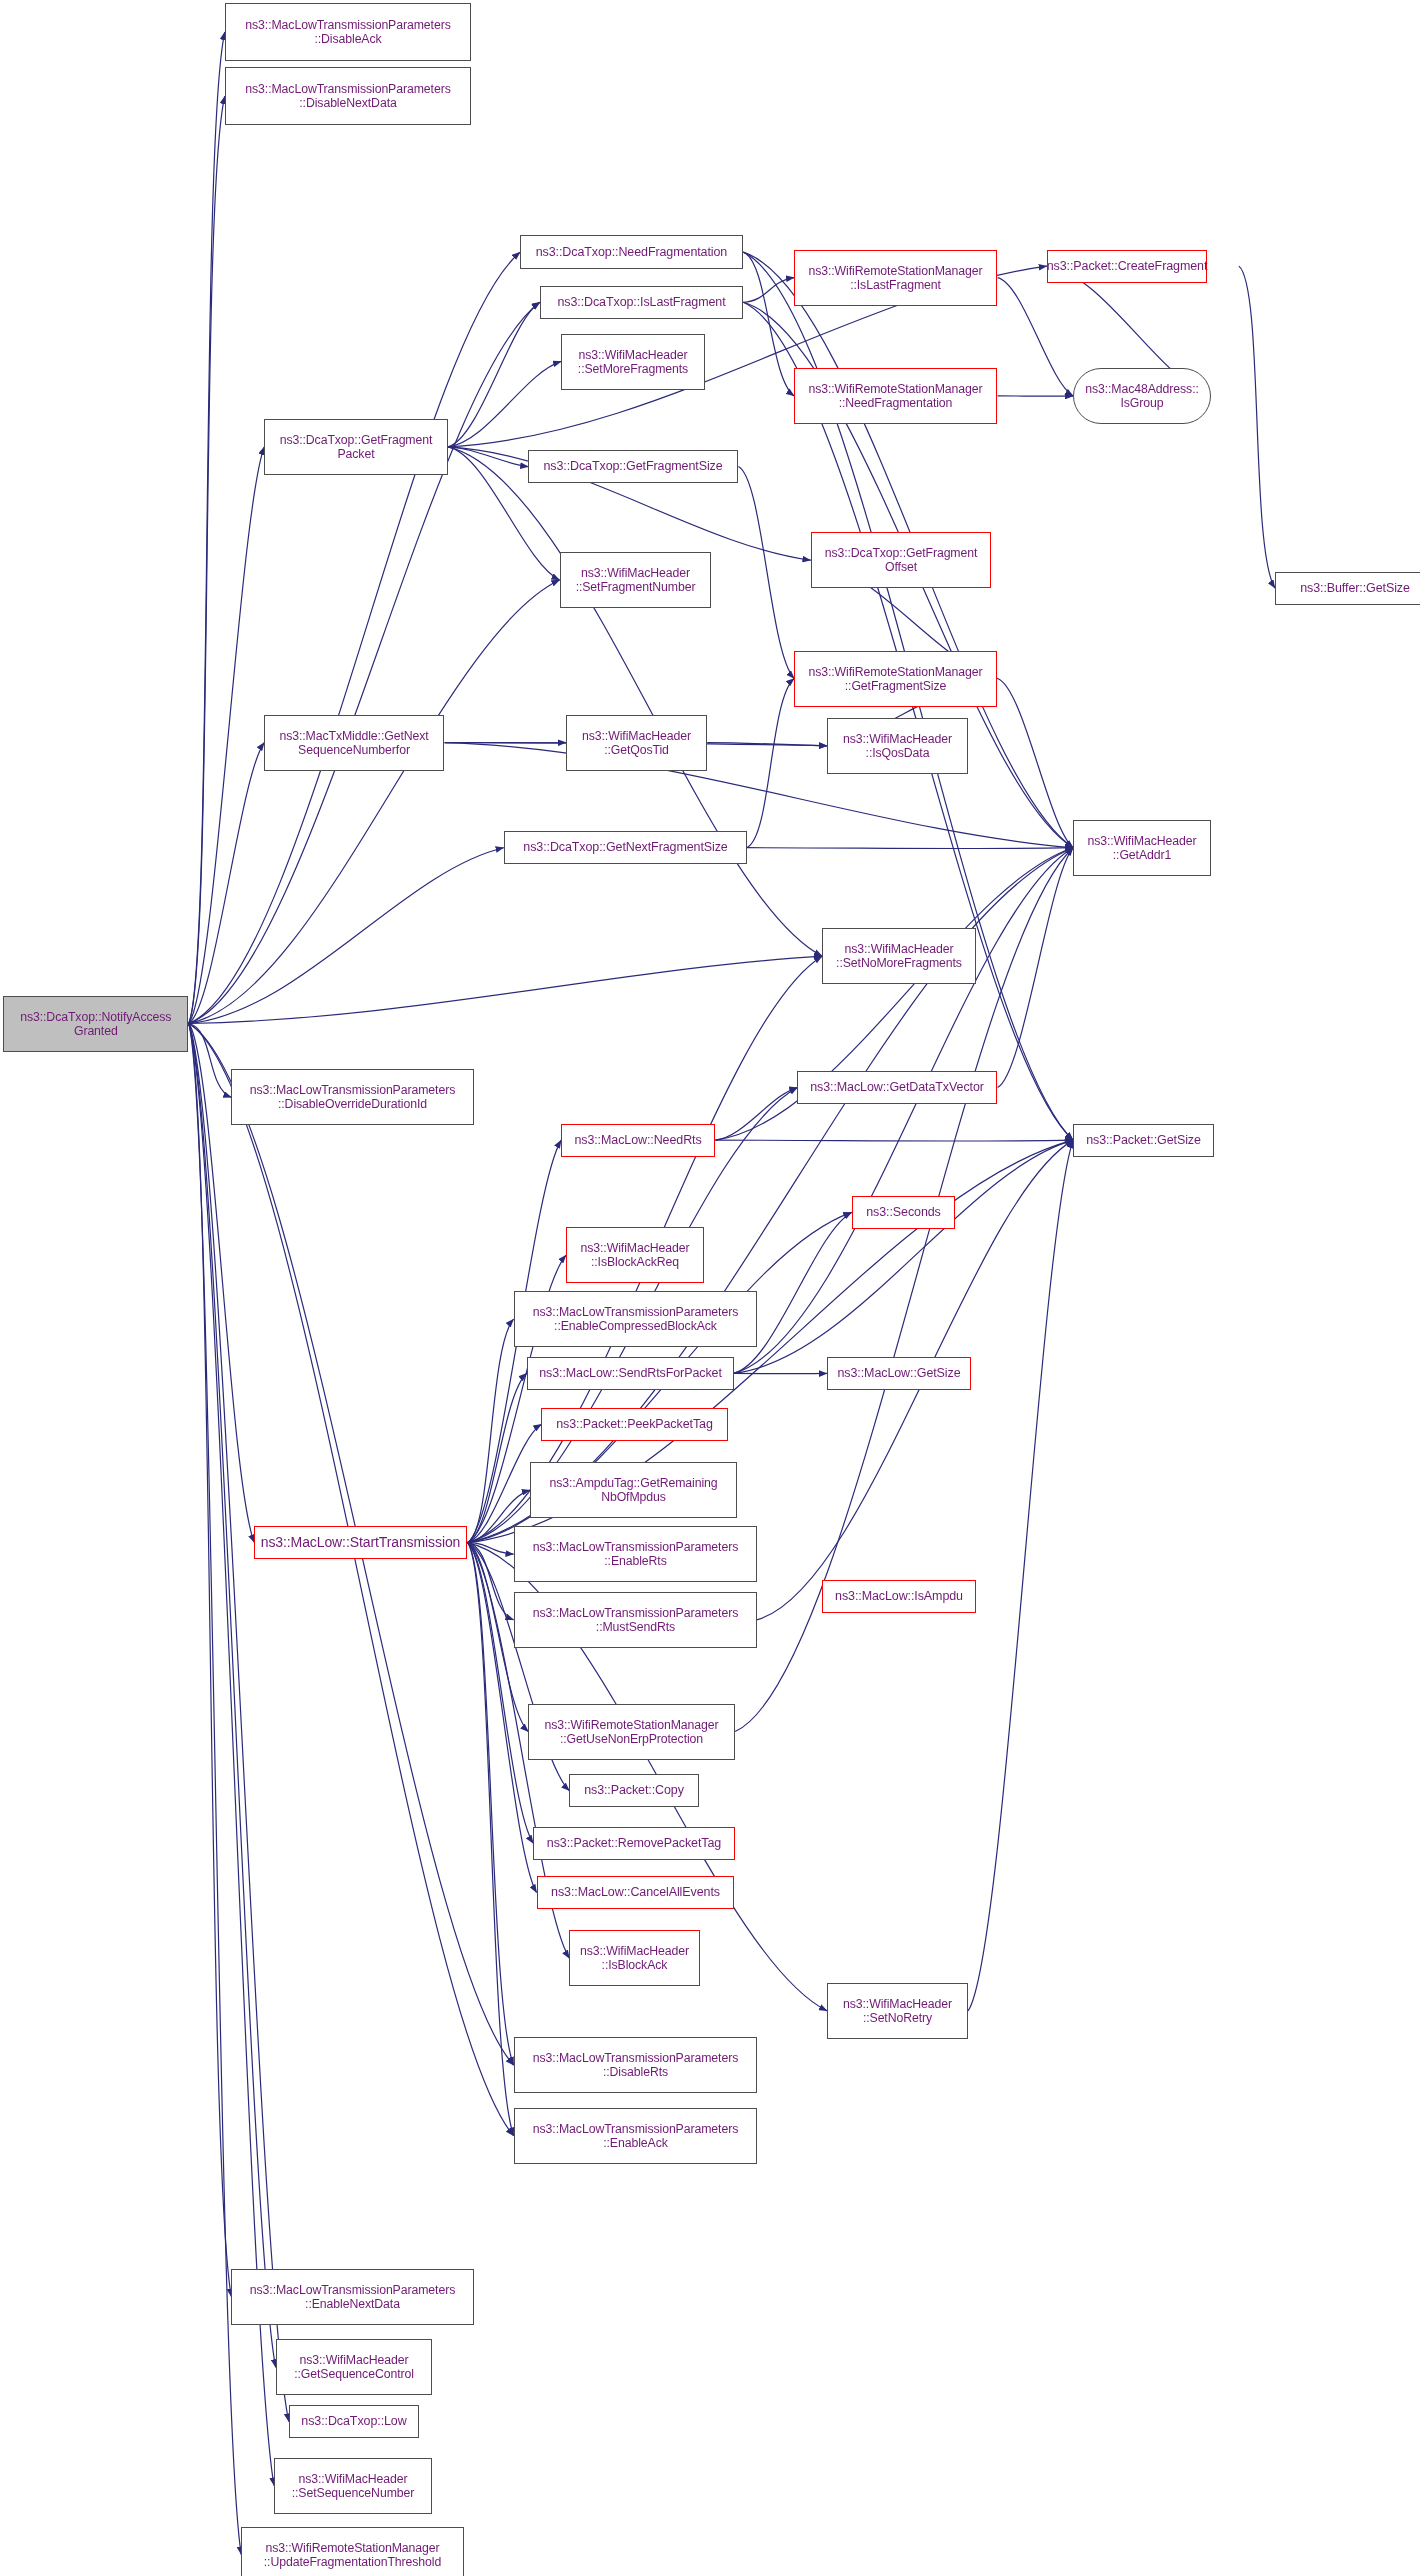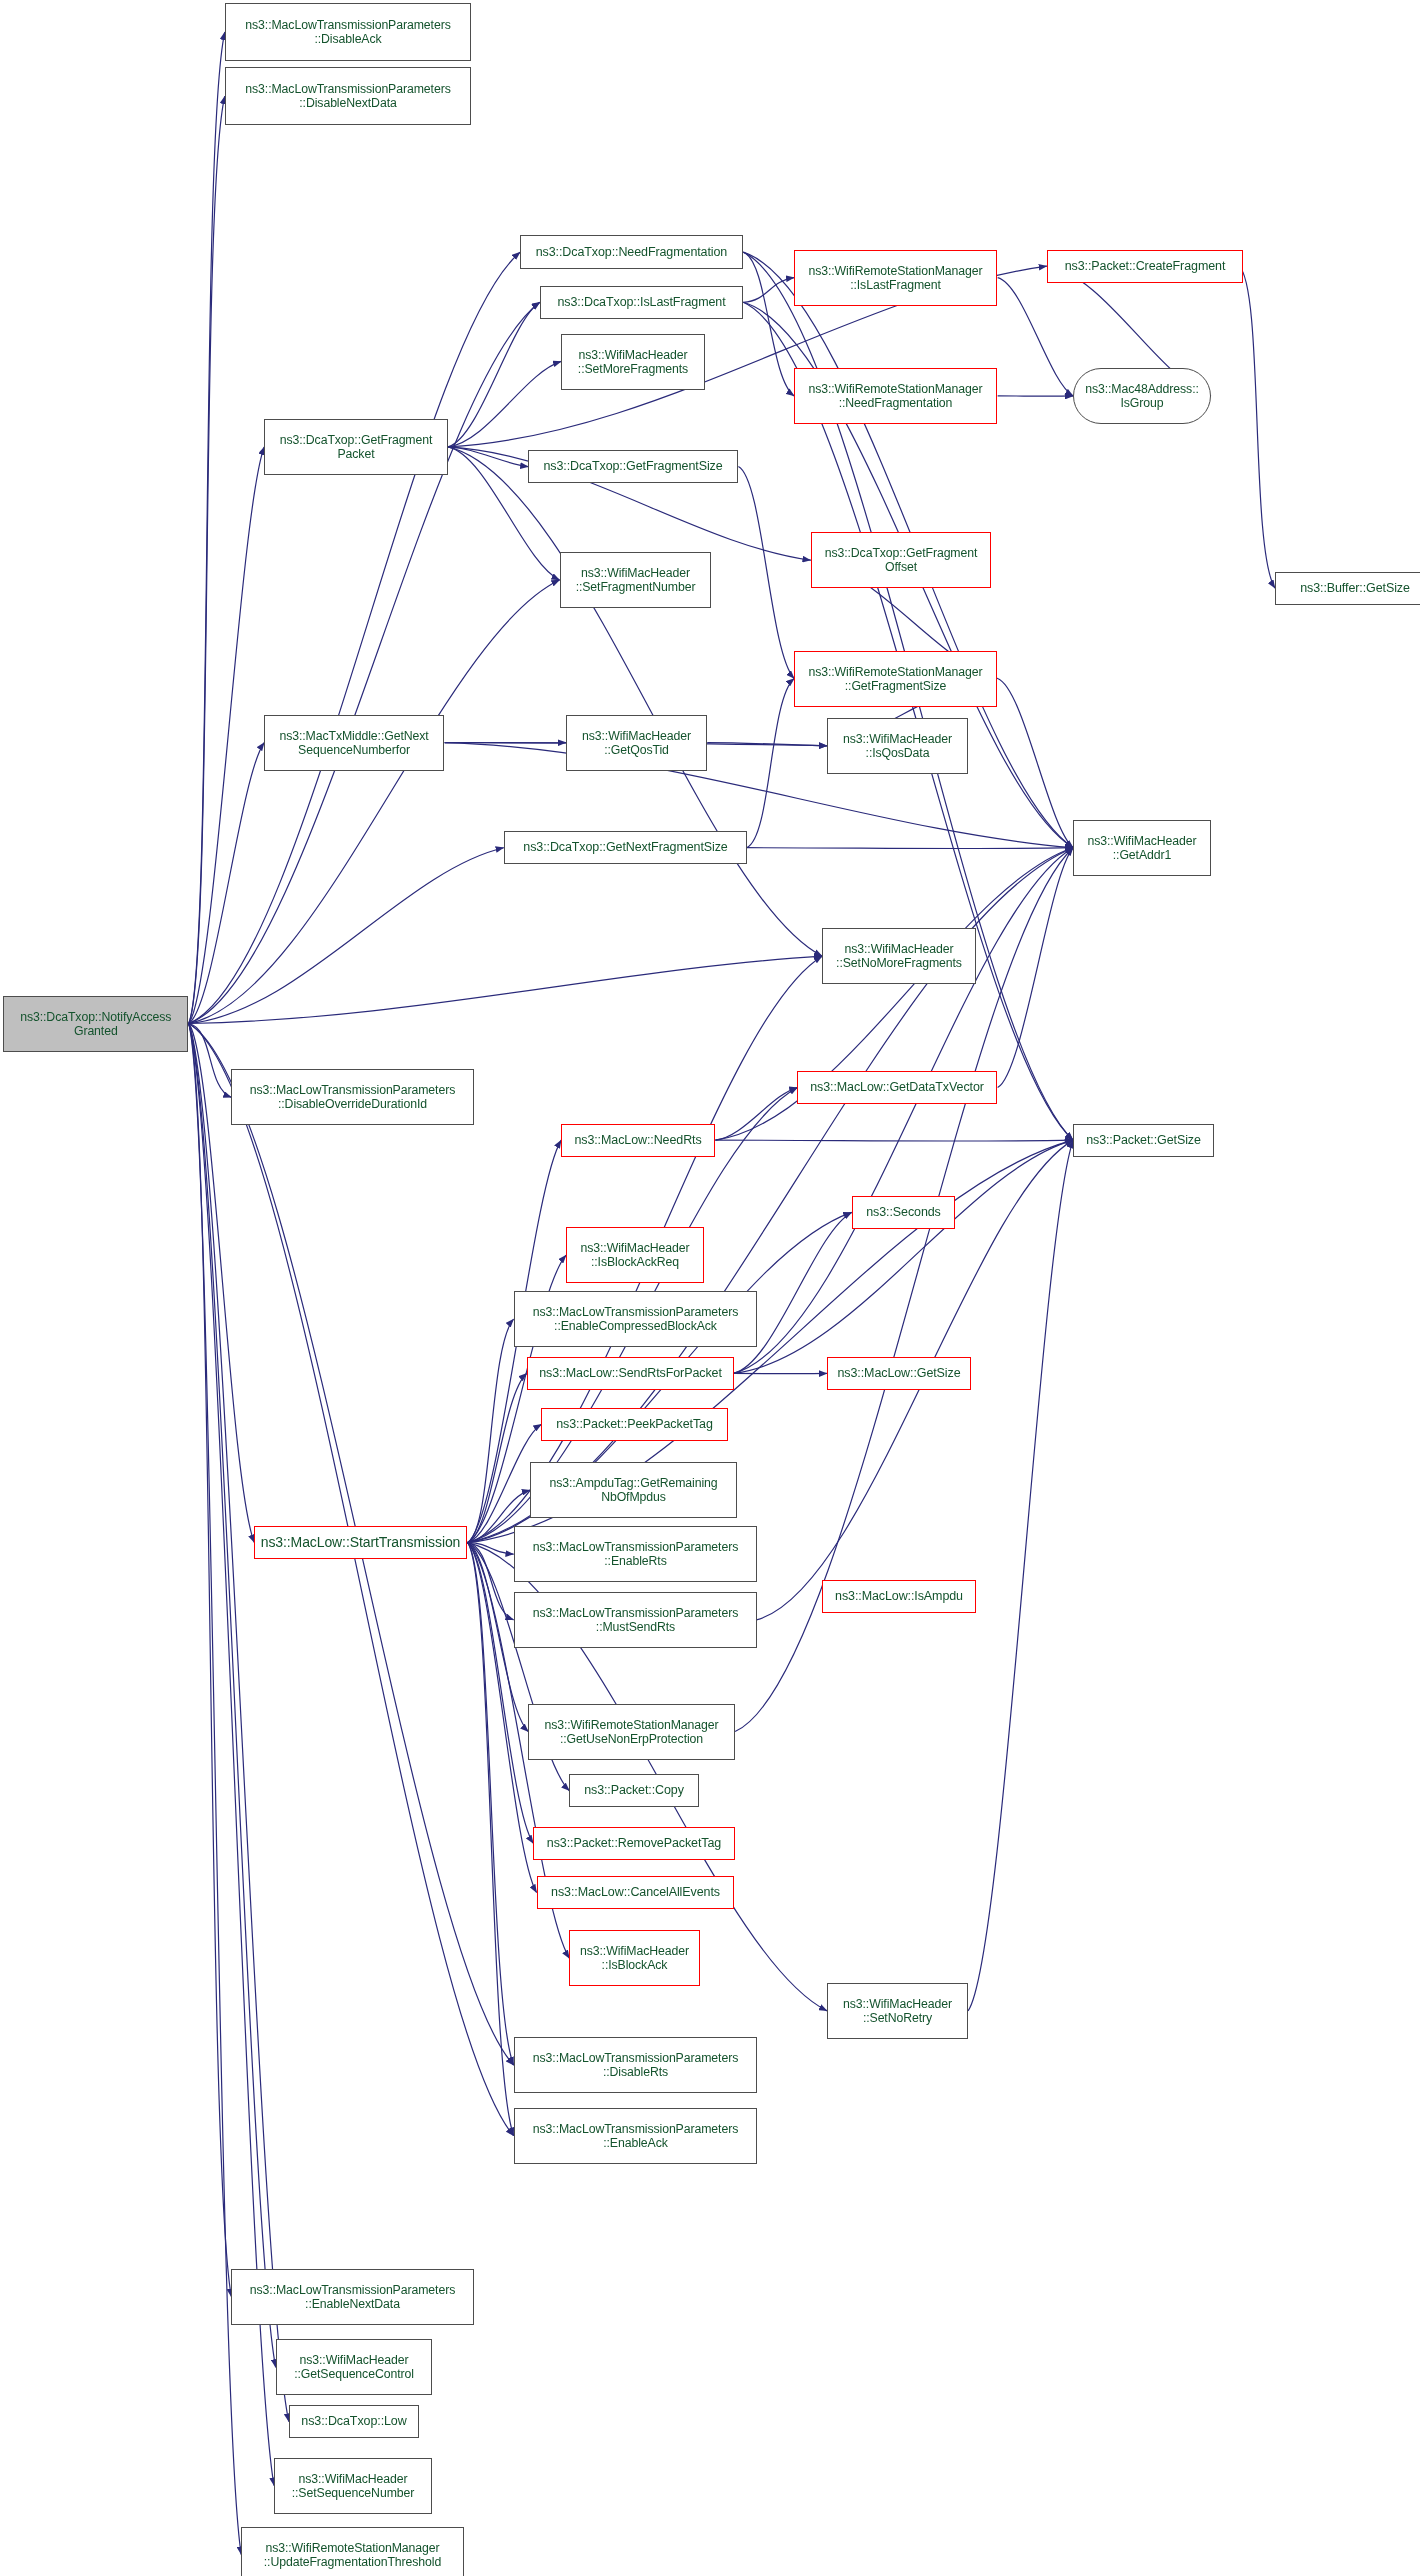--- a/index.html
+++ b/index.html
@@ -25,21 +25,21 @@
   }
   .node {
     position: absolute;
     box-sizing: border-box;
     display: flex;
     align-items: center;
     justify-content: center;
     text-align: center;
     background: #ffffff;
     border: 1px solid #4d4d4d;
-    color: #14532d;
+    color: #701a75;
     font-size: 11px;
     line-height: 1.18;
     letter-spacing: -0.1px;
     padding: 1px 2.9px;
     white-space: pre-line;
     z-index: 5;
   }
   .node.red {
     border: 1px solid #ff0000;
   }
@@ -136,21 +136,21 @@
       <path d="M765.635103926097,1803.4961734693877 C888.8545034642033,1748.2619642857142 1005.0327944572748,986.4830357142857 1117.6905311778291,882.9260204081633" fill="none" stroke="#2a2a7a" stroke-width="1.25" marker-end="url(#ah)"></path>
       <path d="M1008.3140877598153,2094.3826530612246 C1046.5958429561201,2039.9697704081634 1082.6900692840647,1289.689413265306 1117.6905311778291,1187.501275510204" fill="none" stroke="#2a2a7a" stroke-width="1.25" marker-end="url(#ah)"></path>
     </svg>
 <div class="node" style="left: 225px; top: 3.3px; width: 246px; height: 58px; font-size: 12.3px;">ns3::MacLowTransmissionParameters
 ::DisableAck</div>
     <div class="node" style="left: 225px; top: 67px; width: 246px; height: 58px; font-size: 12.3px;">ns3::MacLowTransmissionParameters
 ::DisableNextData</div>
     <div class="node" style="left: 520px; top: 235px; width: 223px; height: 34px; font-size: 12.5px;">ns3::DcaTxop::NeedFragmentation</div>
     <div class="node red" style="left: 794px; top: 250px; width: 203px; height: 56px; font-size: 12.3px;">ns3::WifiRemoteStationManager
 ::IsLastFragment</div>
-    <div class="node red" style="left: 1047px; top: 250px; width: 196px; height: 33px; font-size: 12.5px;">ns3::Packet::CreateFragment</div>
+    <div class="node red" style="left: 1047px; top: 250px; width: 160px; height: 33px; font-size: 12.5px;">ns3::Packet::CreateFragment</div>
     <div class="node" style="left: 540px; top: 286px; width: 203px; height: 33px; font-size: 12.5px;">ns3::DcaTxop::IsLastFragment</div>
     <div class="node" style="left: 561px; top: 334px; width: 144px; height: 56px; font-size: 12.3px;">ns3::WifiMacHeader
 ::SetMoreFragments</div>
     <div class="node red" style="left: 794px; top: 368px; width: 203px; height: 56px; font-size: 12.3px;">ns3::WifiRemoteStationManager
 ::NeedFragmentation</div>
     <div class="node" style="left: 1073px; top: 368px; width: 138px; height: 56px; font-size: 12.3px; border-radius: 28px;">ns3::Mac48Address::
 IsGroup</div>
     <div class="node" style="left: 264px; top: 419px; width: 184px; height: 56px; font-size: 12.3px;">ns3::DcaTxop::GetFragment
 Packet</div>
     <div class="node" style="left: 528px; top: 450px; width: 210px; height: 33px; font-size: 12.5px;">ns3::DcaTxop::GetFragmentSize</div>

